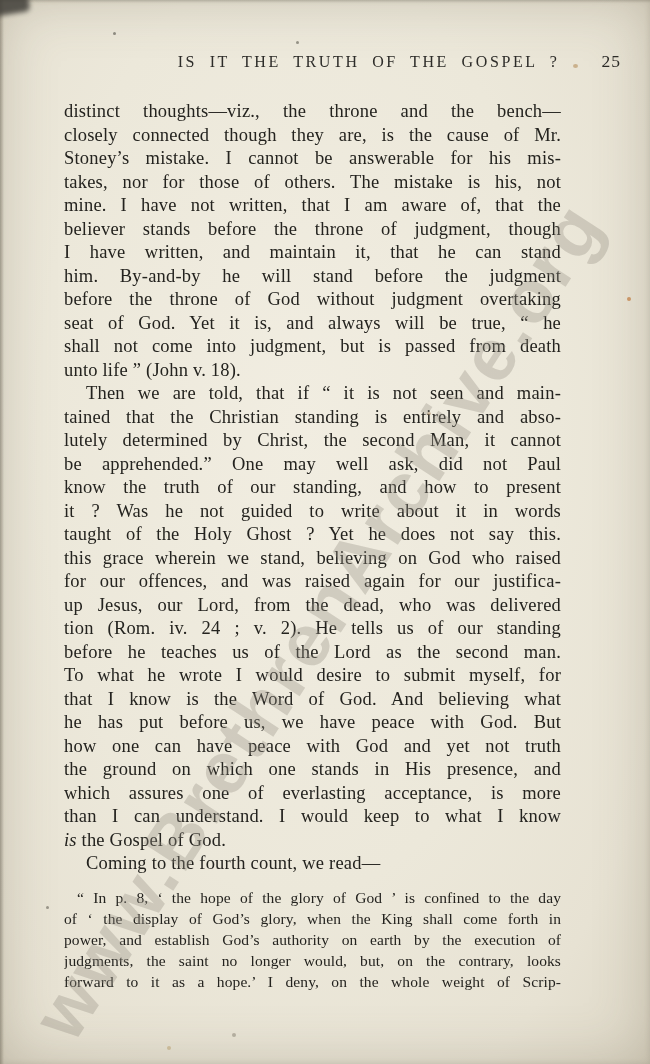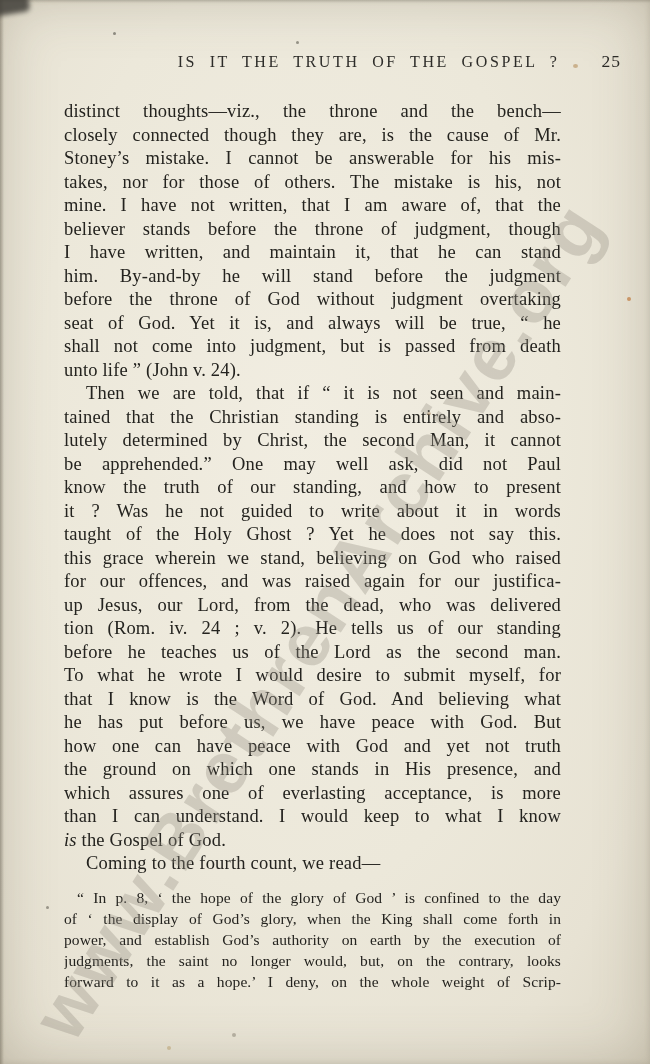--- a/index.html
+++ b/index.html
@@ -70,21 +70,21 @@
         <div class="line j">closely connected though they are, is the cause of Mr.</div>
         <div class="line j">Stoney’s mistake.  I cannot be answerable for his mis-</div>
         <div class="line j">takes, nor for those of others.  The mistake is his, not</div>
         <div class="line j">mine.  I have not written, that I am aware of, that the</div>
         <div class="line j">believer stands before the throne of judgment, though</div>
         <div class="line j">I have written, and maintain it, that he can stand</div>
         <div class="line j">him.  By-and-by he will stand before the judgment</div>
         <div class="line j">before the throne of God without judgment overtaking</div>
         <div class="line j">seat of God.  Yet it is, and always will be true, “ he</div>
         <div class="line j">shall not come into judgment, but is passed from death</div>
-        <div class="line">unto life ” (John v. 24).</div>
+        <div class="line">unto life ” (John v. 18).</div>
       </div>
       <div class="para">
         <div class="line j ind">Then we are told, that if “ it is not seen and main-</div>
         <div class="line j">tained that the Christian standing is entirely and abso-</div>
         <div class="line j">lutely determined by Christ, the second Man, it cannot</div>
         <div class="line j">be apprehended.”  One may well ask, did not Paul</div>
         <div class="line j">know the truth of our standing, and how to present</div>
         <div class="line j">it ?  Was he not guided to write about it in words</div>
         <div class="line j">taught of the Holy Ghost ?  Yet he does not say this.</div>
         <div class="line j">this grace wherein we stand, believing on God who raised</div>

